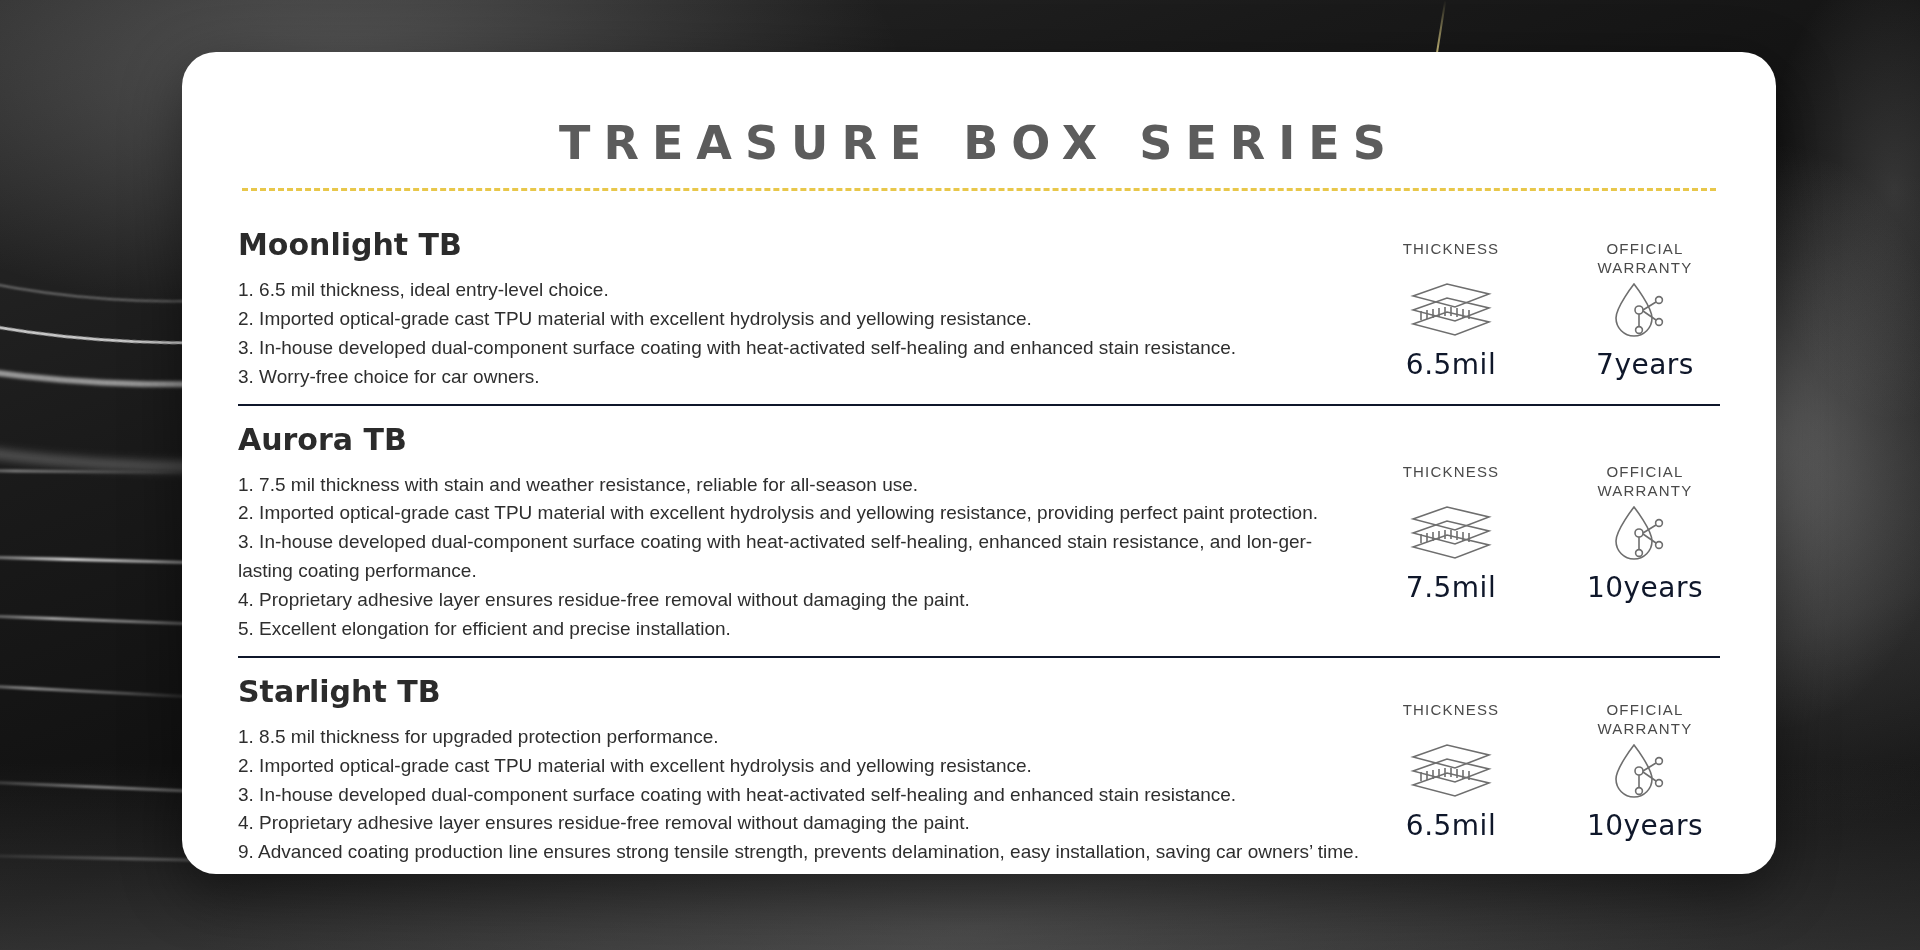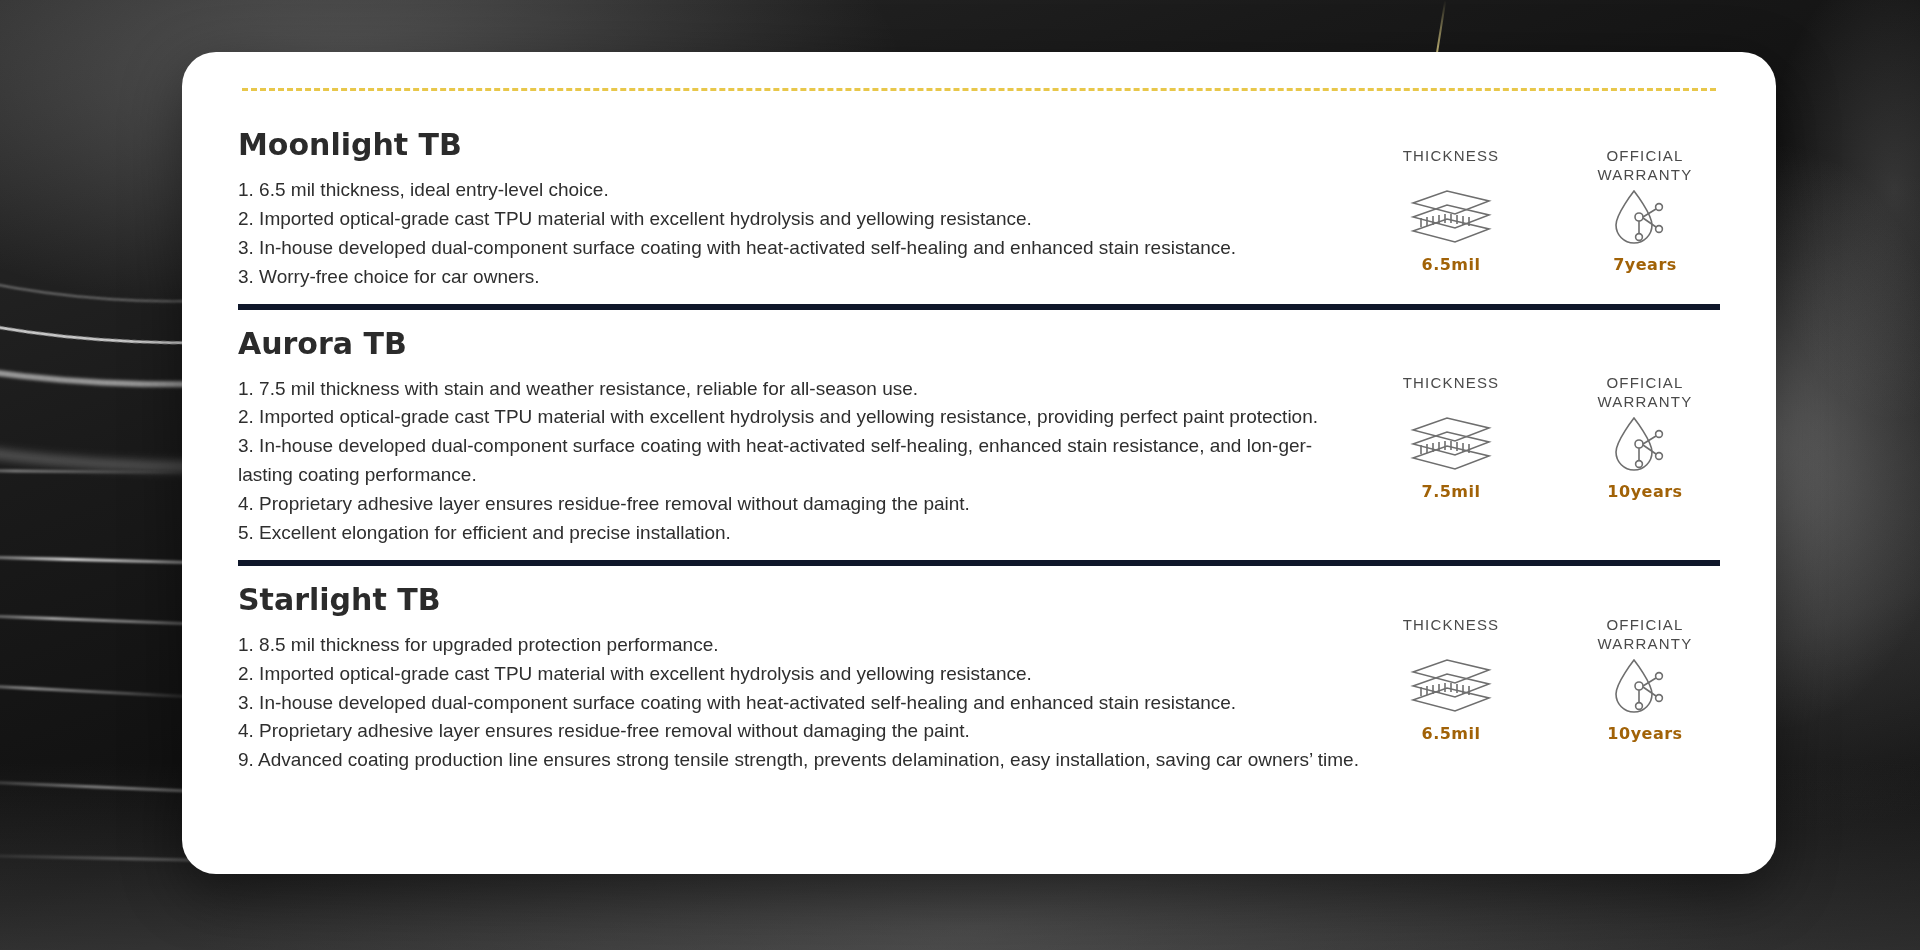--- a/index.html
+++ b/index.html
@@ -134,21 +134,21 @@
     height: 0;
     border-top: 3px dashed #e8c74a;
     margin: 0 4px 20px 4px;
   }
 
   .section {
     display: flex;
     align-items: center;
     padding: 10px 0 12px 0;
   }
-  .section + .section { border-top: 6px solid #0f172a; }
+  .section + .section { border-top: 2px solid #0f172a; }
 
   .sec-text { width: 1160px; padding-right: 16px; }
 
   .sec-title {
     font-size: 30px;
     font-weight: bold;
     color: #2b2b2b;
     margin: 6px 0 14px 0;
     font-family: "DejaVu Sans", sans-serif;
   }
@@ -176,25 +176,24 @@
     min-height: 38px;
   }
   .spec-icon {
     height: 62px;
     display: flex;
     align-items: center;
     justify-content: center;
     margin: 2px 0 6px 0;
   }
   .spec-value {
-    font-size: 16px;
-    color: #a16207;
+    font-size: 28px;
+    color: #0f172a;
     letter-spacing: .5px;
     font-family: "DejaVu Sans", sans-serif;
-    font-weight: bold;
   }
   svg { display: block; }
 </style>
 </head>
 <body>
 
 <div class="bg">
   <div class="streak s4"></div>
   <div class="streak s2"></div>
   <div class="streak s1"></div>
@@ -205,20 +204,21 @@
   <div class="band b3"></div>
   <div class="band b5"></div>
   <div class="band b6"></div>
   <div class="sheen-right"></div>
   <div class="sheen-bottom"></div>
   <div class="antenna"></div>
 </div>
 
 <div class="card">
 
+  <div class="title">TREASURE BOX SERIES</div>
   <div class="dashed-rule"></div>
 
   <div class="section">
     <div class="sec-text">
       <div class="sec-title">Moonlight TB</div>
       <div class="sec-lines">
         <div>1. 6.5 mil thickness, ideal entry-level choice.</div>
         <div>2. Imported optical-grade cast TPU material with excellent hydrolysis and yellowing resistance.</div>
         <div>3. In-house developed dual-component surface coating with heat-activated self-healing and enhanced stain resistance.</div>
         <div>3. Worry-free choice for car owners.</div>

